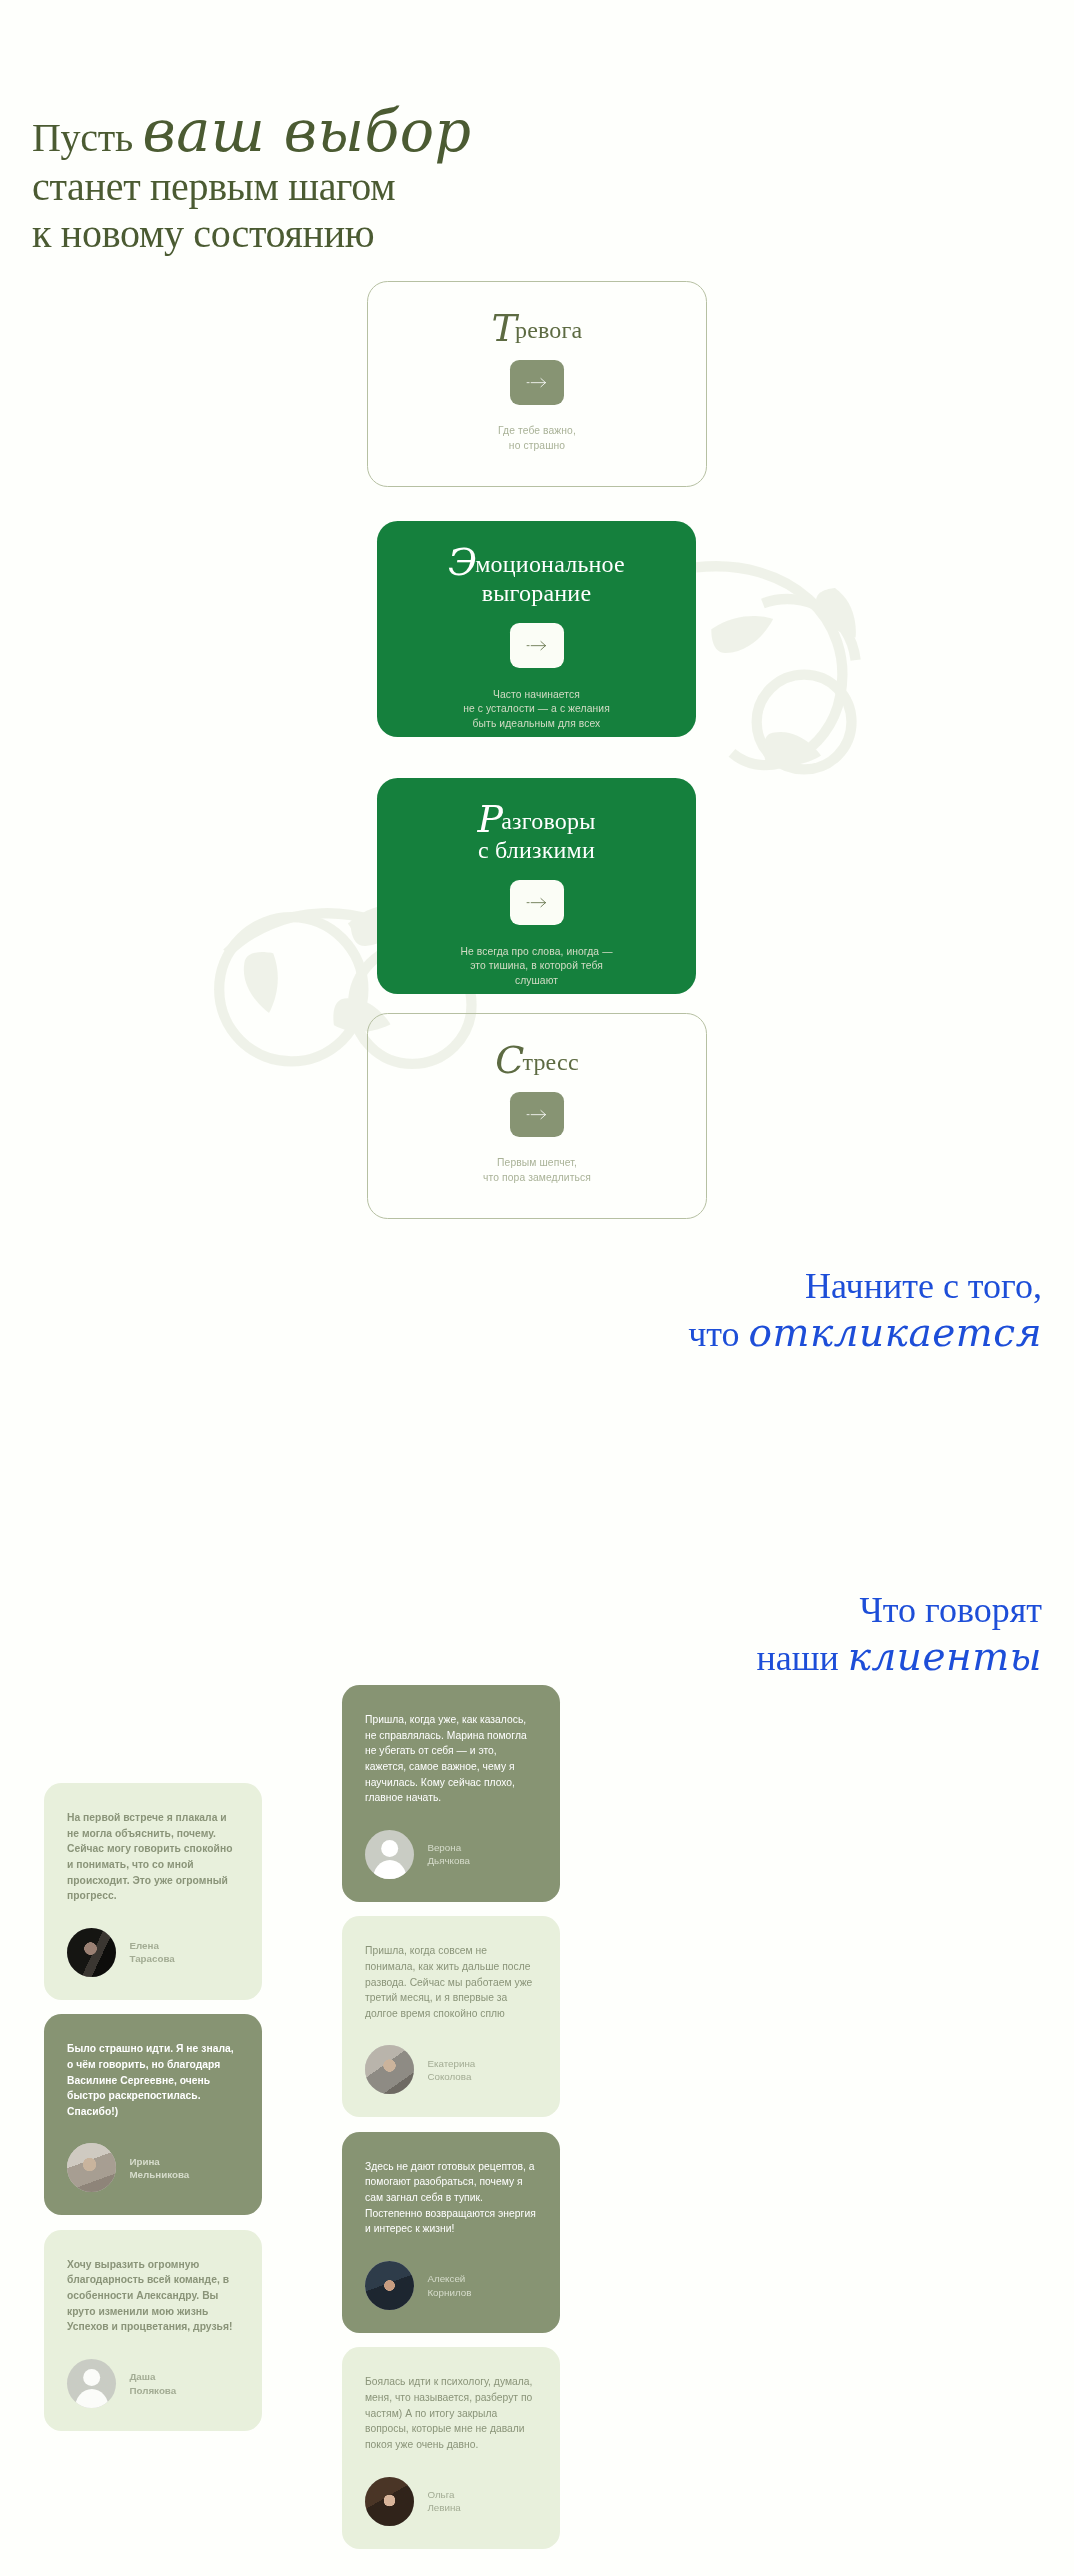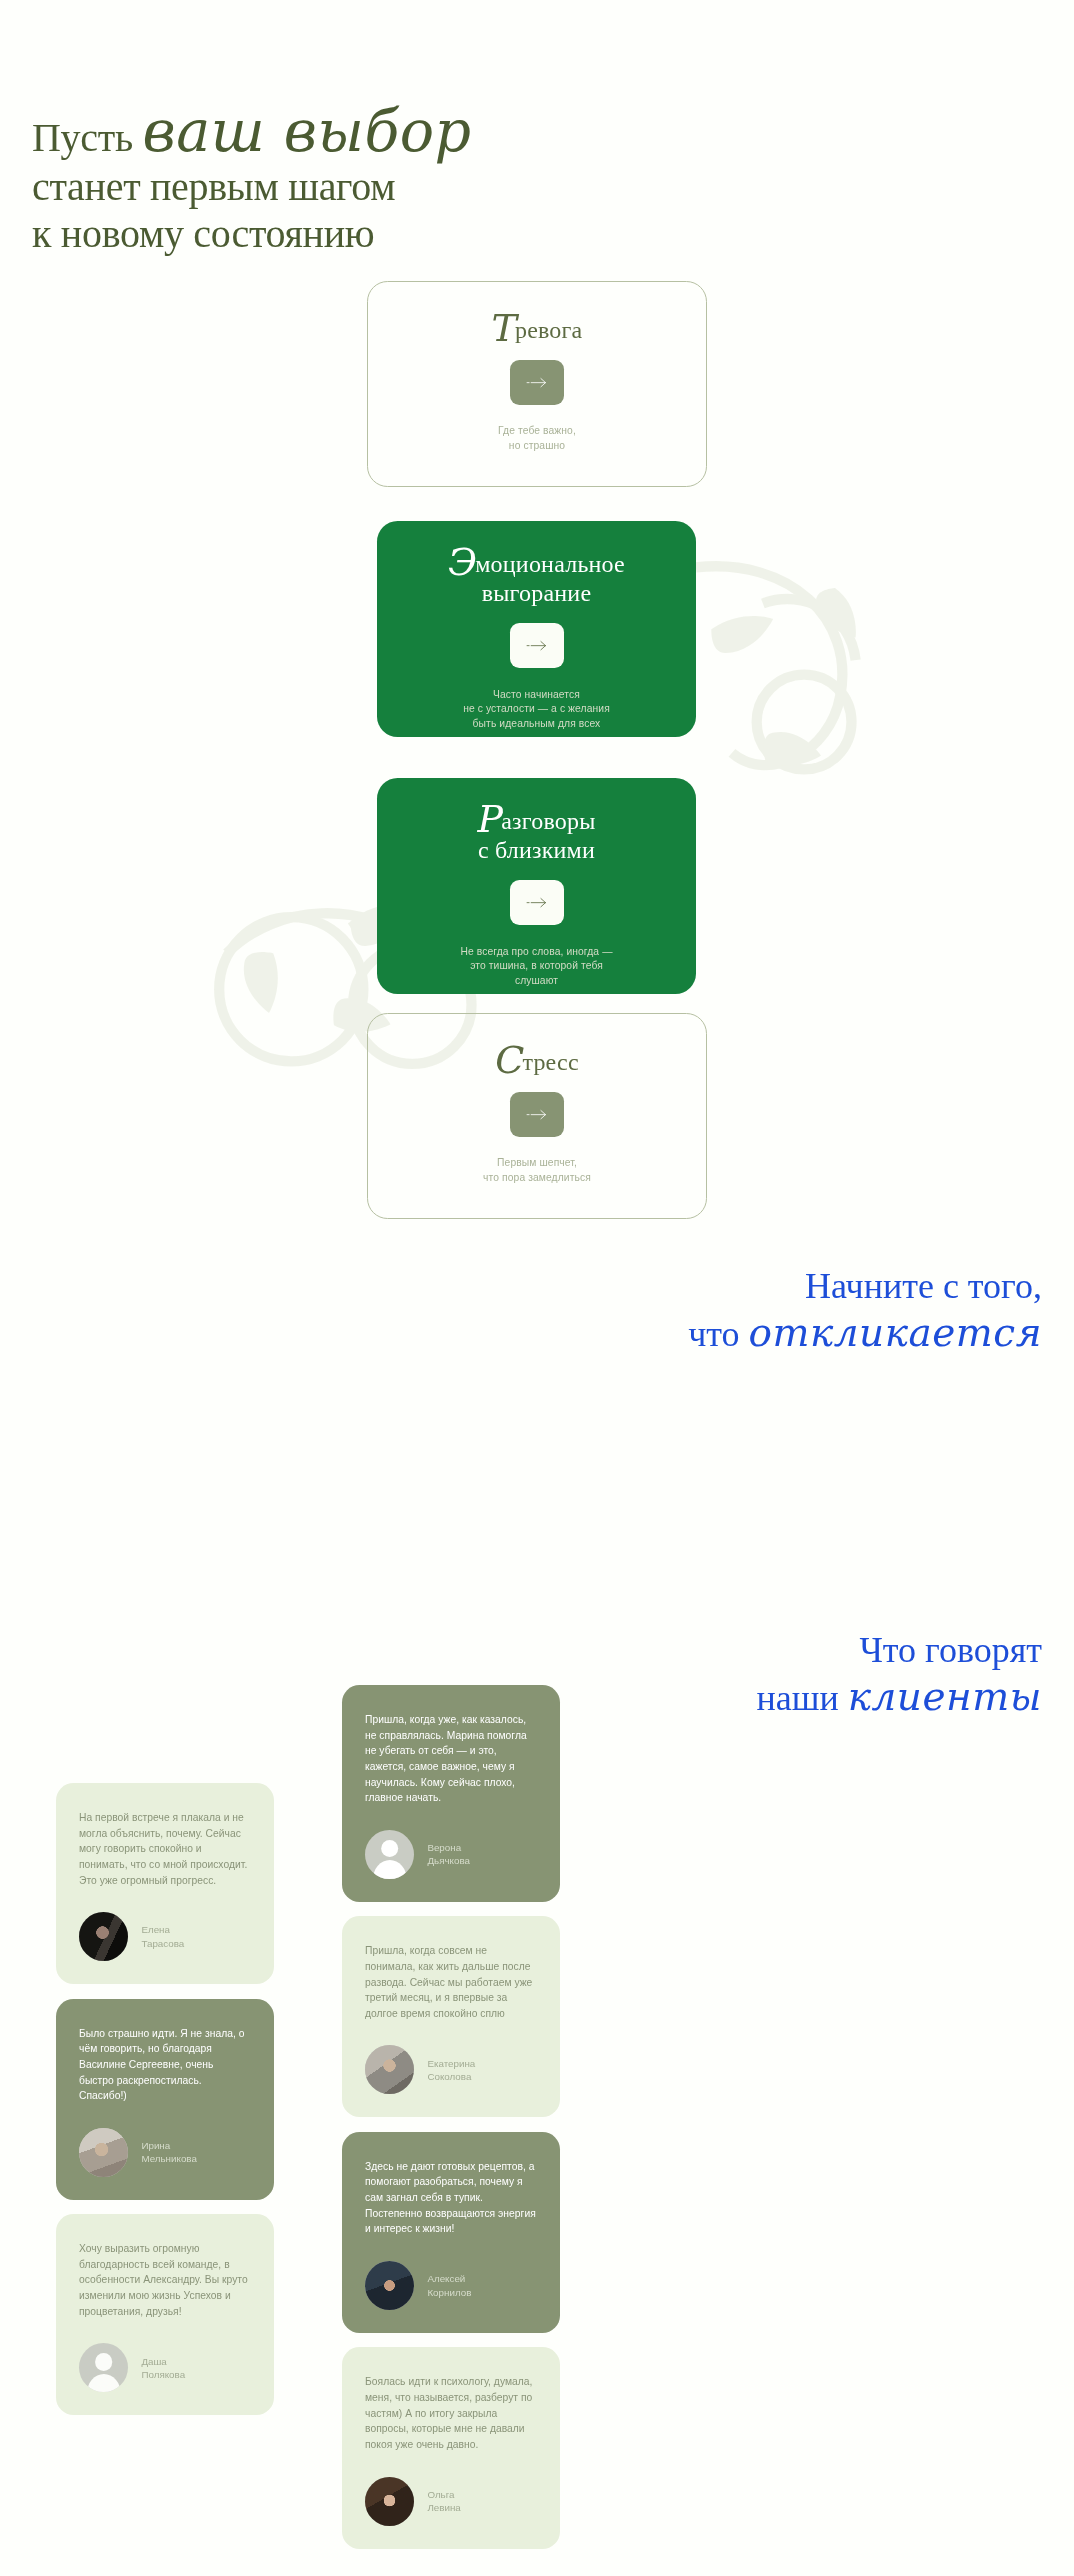--- a/index.html
+++ b/index.html
@@ -114,26 +114,26 @@
     font-size: 36px;
     line-height: 1.22;
   }
   .sec-head .script {
     font-family: "DejaVu Serif", serif;
     font-style: italic;
     font-size: 39px;
     letter-spacing: 0.5px;
   }
   .head-start { top: 1265px; }
-  .head-clients { top: 1589px; margin-top: 40px; }
+  .head-clients { top: 1589px; }
 
   
   .tgrid { position: absolute; left: 0; top: 1685px; width: 1074px; height: 814px; z-index: 2; }
   .tcol { position: absolute; width: 242px; padding-left: 24px; }
-  .col-left  { left: 32px;  top: 98px; }
+  .col-left  { left: 20px;  top: 98px; font-weight: bold; }
   .col-right { left: 318px; top: 0px; }
 
   .tcard {
     border-radius: 17.5px;
     padding: 27px 23px 23px 23px;
     margin-bottom: 14.4px;
   }
   .tcard.mint  { background: #E8F0DC; }
   .tcard.olive { background: #879473; }
   .tquote { font-size: 10.3px; line-height: 1.52; letter-spacing: 0.03px; }

